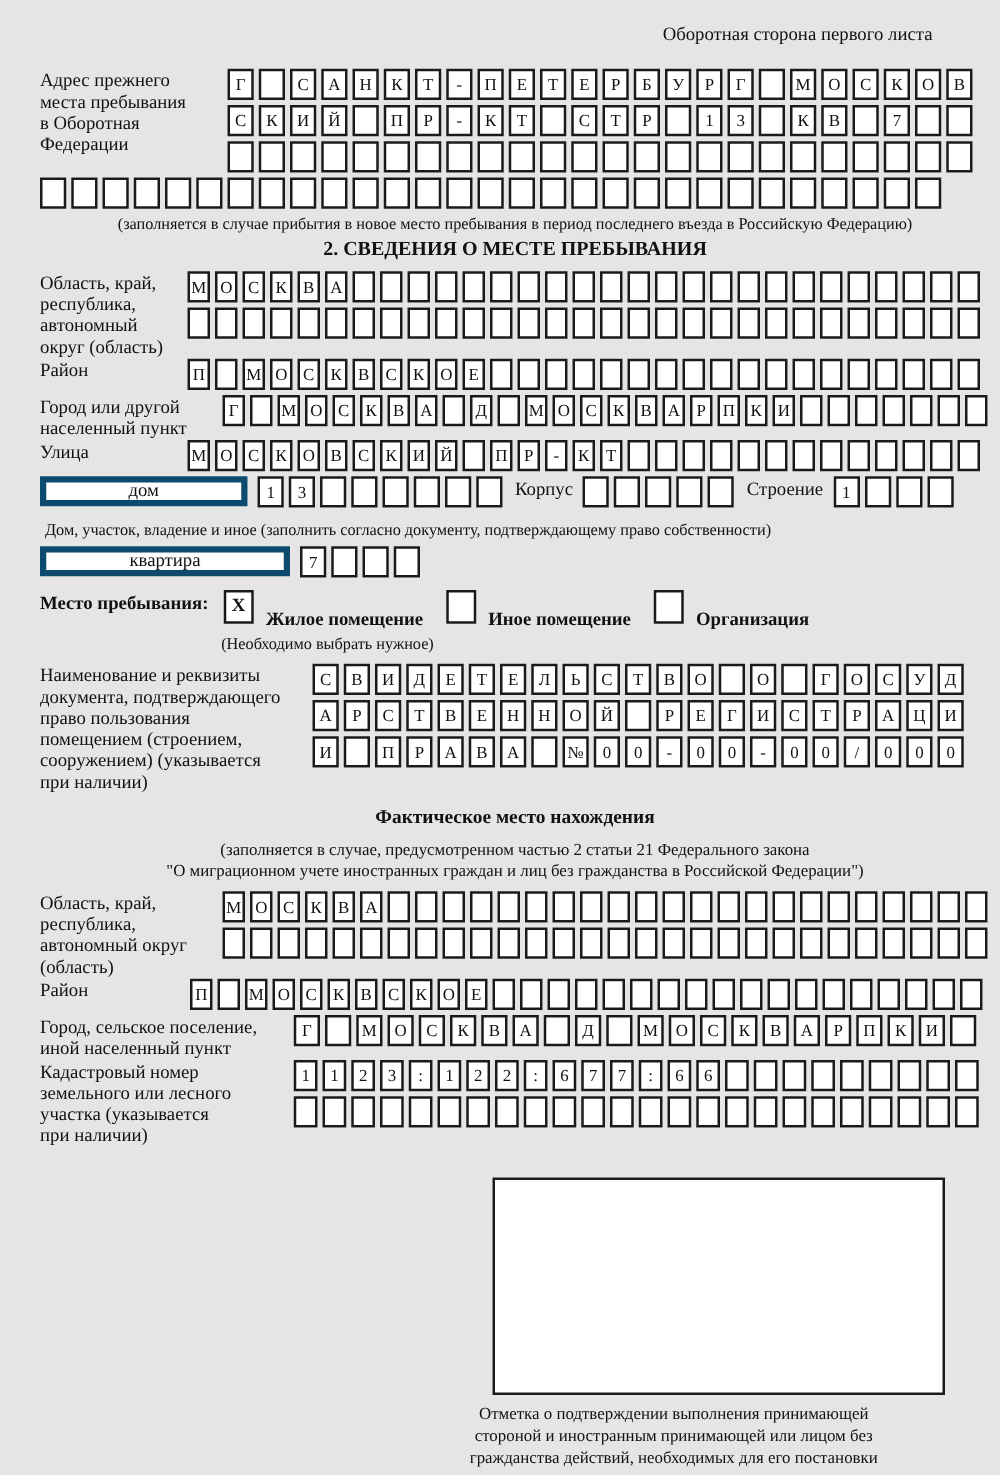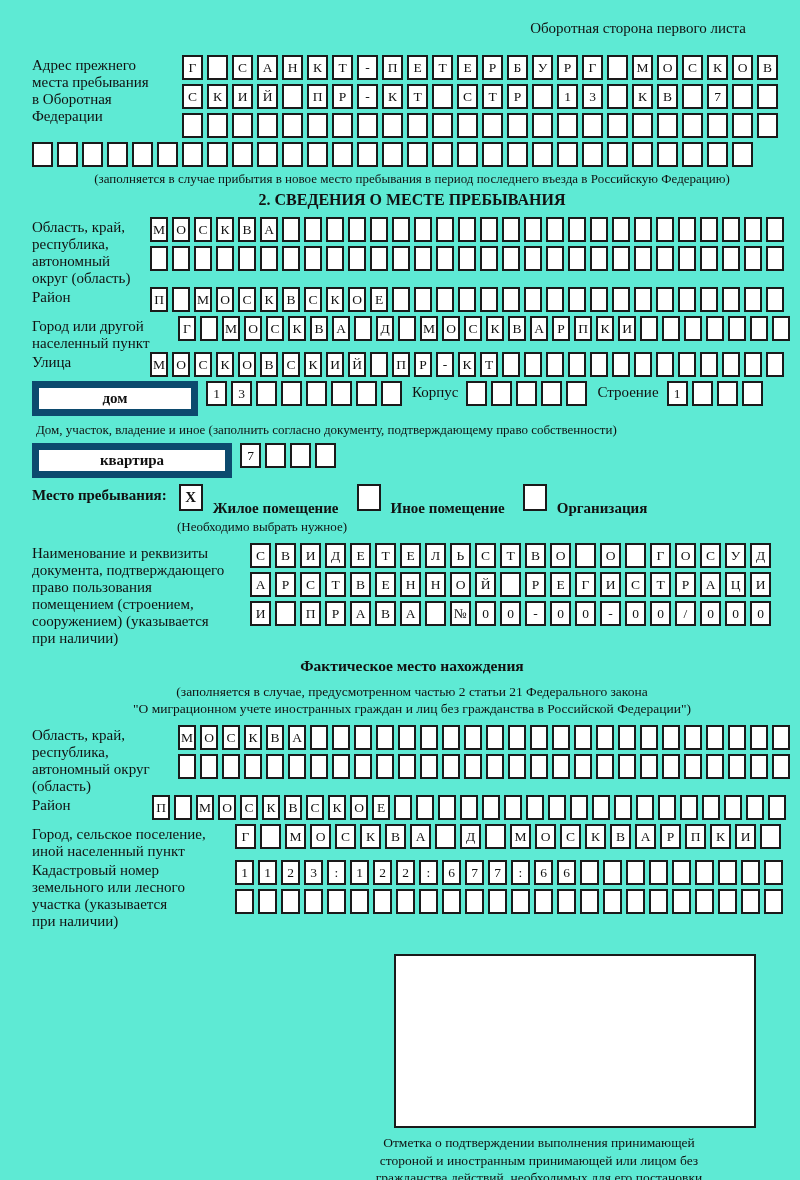--- a/index.html
+++ b/index.html
@@ -1,18 +1,18 @@
 <!DOCTYPE html>
 <html><head>
 <meta charset="utf-8">
 <style>
   html,body{margin:0;padding:0;background:#fff;}
   .page{
     position:relative;width:800px;height:1180px;box-sizing:border-box;
-    background:#5eead4;color:#111;
+    background:#e5e5e5;color:#111;
     font-family:"Liberation Serif","DejaVu Serif",serif;
     padding:20px 8px 0 32px;overflow:hidden;
   }
   .corner{text-align:right;font-size:15px;padding-right:46px;margin-bottom:18px;}
   .flexrow{display:flex;align-items:flex-start;}
   .labelcol{font-size:15px;line-height:17px;flex:0 0 auto;padding-top:2px;}
   .w150{width:150px}.w118{width:118px}.w146{width:146px}
   .w218{width:218px}.w203{width:203px}.w120{width:120px}
   .rowstack{flex:1 1 auto;}
   .cellrow{display:flex;gap:4px;margin-bottom:4px;}
@@ -20,22 +20,22 @@
     flex:0 0 auto;box-sizing:border-box;border:2px solid #1a1a1a;background:#fff;
     display:flex;align-items:center;justify-content:center;
     font-size:13.5px;line-height:1;
   }
   .c1 .cell{width:21px;height:25px;}
   .c2 .cell{width:18px;height:25px;}
   .c3 .cell{width:19px;height:25px;}
   .note{font-size:13px;text-align:center;margin:2px 0 4px 0;}
   .sec-title{font-weight:bold;font-size:16px;text-align:center;margin:2px 0 8px 0;}
   .caption{font-size:13px;margin:0 0 5px 4px;}
-  .wbox{box-sizing:border-box;border:7px solid #0c4a6e;height:35px;background:#fff;
-    display:flex;align-items:center;justify-content:center;font-size:15px;flex:0 0 auto;font-weight:bold;}
+  .wbox{box-sizing:border-box;border:5px solid #0c4a6e;height:24px;background:#fff;
+    display:flex;align-items:center;justify-content:center;font-size:15px;flex:0 0 auto;}
   .dom-box{width:166px;margin-right:8px;}
   .kv-box{width:200px;margin-right:8px;}
   .inl-label{font-size:15px;margin:3px 8px 0 10px;flex:0 0 auto;}
   .mesto-row{margin:4px 0 2px 0;font-weight:bold;}
   .mesto-label{font-size:15px;margin:3px 12px 0 0;}
   .chk{box-sizing:border-box;border:2px solid #1a1a1a;width:24px;height:27px;background:#fff;
     display:flex;align-items:center;justify-content:center;font-size:15px;flex:0 0 auto;}
   .opt-label{font-size:15px;margin:16px 18px 0 10px;}
   .vybrat{font-size:13px;margin:0 0 8px 0;width:460px;text-align:center;}
   .fact-title{font-weight:bold;font-size:15.5px;text-align:center;margin:10px 0 8px 0;}

